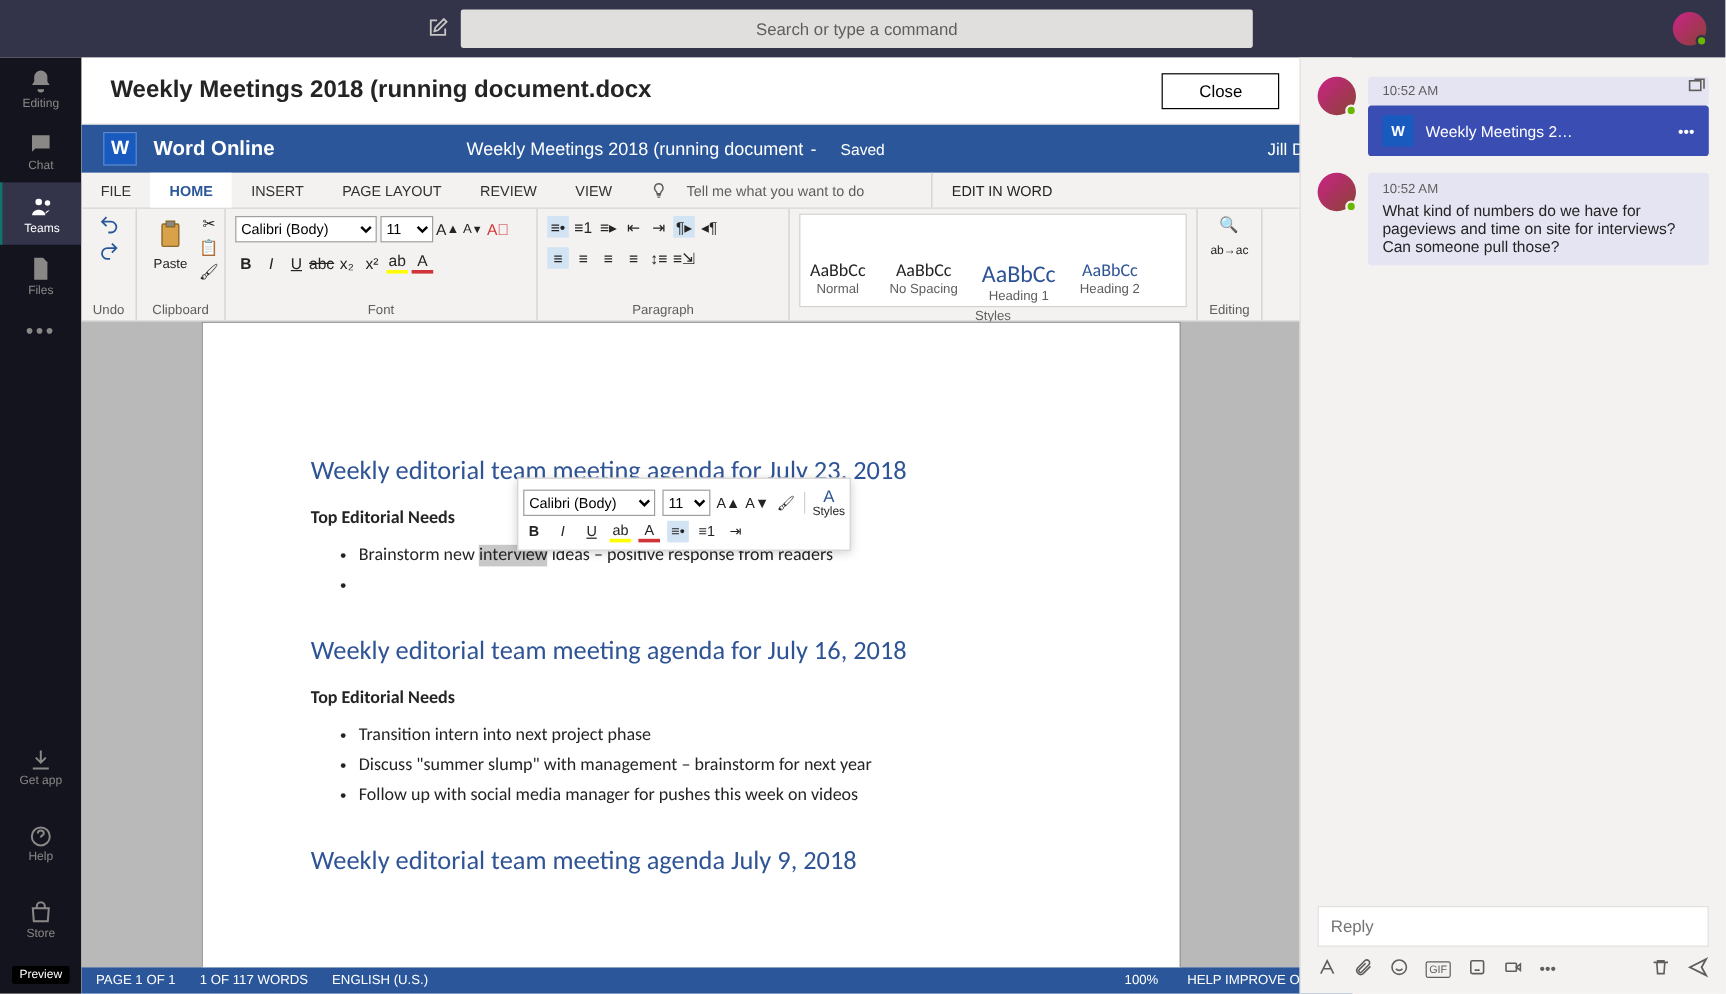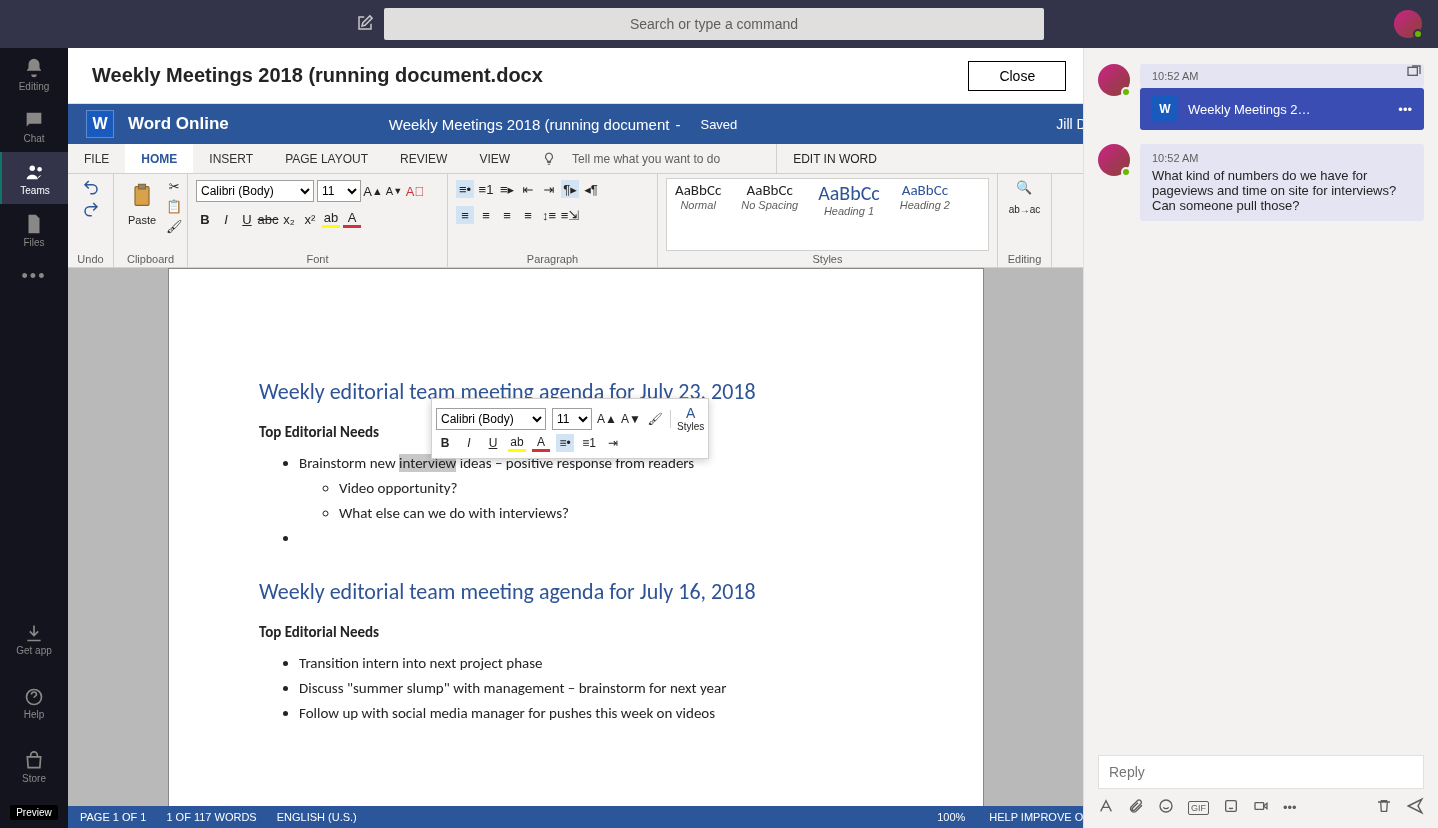--- a/index.html
+++ b/index.html
@@ -48,22 +48,22 @@
 .ribbon { height: 94px; background: #f3f2f1; display: flex; border-bottom: 1px solid #d2d0ce; position: relative; }
 .rgroup { border-right: 1px solid #d2d0ce; padding: 4px 8px 2px; display: flex; flex-direction: column; }
 .rgroup-body { flex: 1; display: flex; align-items: flex-start; gap: 4px; }
 .rgroup-label { text-align: center; font-size: 11px; color: #605e5c; padding-top: 2px; }
 .rbig { display: flex; flex-direction: column; align-items: flex-start; gap: 2px; font-size: 11px; cursor: pointer; padding: 2px 6px; }
 .ricon { width: 18px; height: 18px; display: inline-flex; align-items: center; justify-content: center; cursor: pointer; }
 .ricon-sm { width: 16px; height: 16px; }
 .font-sel { height: 22px; font-size: 12px; }
 .rrow { display: flex; gap: 3px; align-items: center; margin: 2px 0; }
 .styles-tile { display: flex; flex-direction: column; align-items: center; padding: 2px 8px; cursor: pointer; }
-.styles-tile .preview { font-family: Calibri, sans-serif; color: #252424; }
-.styles-tile .lbl { font-size: 11px; color: #605e5c; font-style: italic; }
+.styles-tile .preview { font-family: Calibri, sans-serif; color: #252424; margin-top: 36px; }
+.styles-tile .lbl { font-size: 11px; color: #605e5c; }
 .collapse-caret { position: absolute; right: 6px; bottom: 4px; color: #605e5c; cursor: pointer; }
 
 
 .doc-wrap { flex: 1; background: #b9b9b9; overflow: hidden; position: relative; }
 .page { position: absolute; top: 0; left: 100px; width: 816px; min-height: 1000px; background: #fff; border: 1px solid #8a8886; padding: 100px 90px 40px 90px; font-family: Calibri, sans-serif; font-size: 15px; line-height: 1.4; }
 .page h2 { color: #2F5496; font-weight: 400; font-size: 22px; margin: 8px 0 14px; }
 .page .sect { font-weight: 600; margin: 14px 0 10px; }
 .page ul { list-style: disc; margin-left: 40px; }
 .page ul ul { list-style: circle; margin-left: 40px; }
 .page li { margin: 4px 0; }
@@ -324,34 +324,31 @@
     </div>
     <span class="collapse-caret">˄</span>
   </div>
 
   <div class="doc-wrap">
     <div class="page">
       <h2>Weekly editorial team meeting agenda for July 23, 2018</h2>
       <div class="sect">Top Editorial Needs</div>
       <ul>
         <li><span>Brainstorm new </span><span class="sel">interview</span><span> ideas – positive response from readers</span>
-          <ul>
-            <li>Video opportunity?</li>
-            <li>What else can we do with interviews?</li>
-          </ul>
         </li>
         <li>&nbsp;</li>
       </ul>
       <h2 style="margin-top:28px;">Weekly editorial team meeting agenda for July 16, 2018</h2>
       <div class="sect">Top Editorial Needs</div>
       <ul>
         <li>Transition intern into next project phase</li>
         <li>Discuss "summer slump" with management – brainstorm for next year</li>
         <li>Follow up with social media manager for pushes this week on videos</li>
       </ul>
+      <h2 style="margin-top:28px;">Weekly editorial team meeting agenda July 9, 2018</h2>
     </div>
 
     <div class="mini-toolbar">
       <div class="rrow">
         <select class="font-sel" style="width:110px;"><option>Calibri (Body)</option></select>
         <select class="font-sel" style="width:40px;"><option>11</option></select>
         <span class="ricon">A▲</span>
         <span class="ricon">A▼</span>
         <span class="ricon">🖌</span>
         <span style="border-left:1px solid #d2d0ce;height:18px;"></span>

